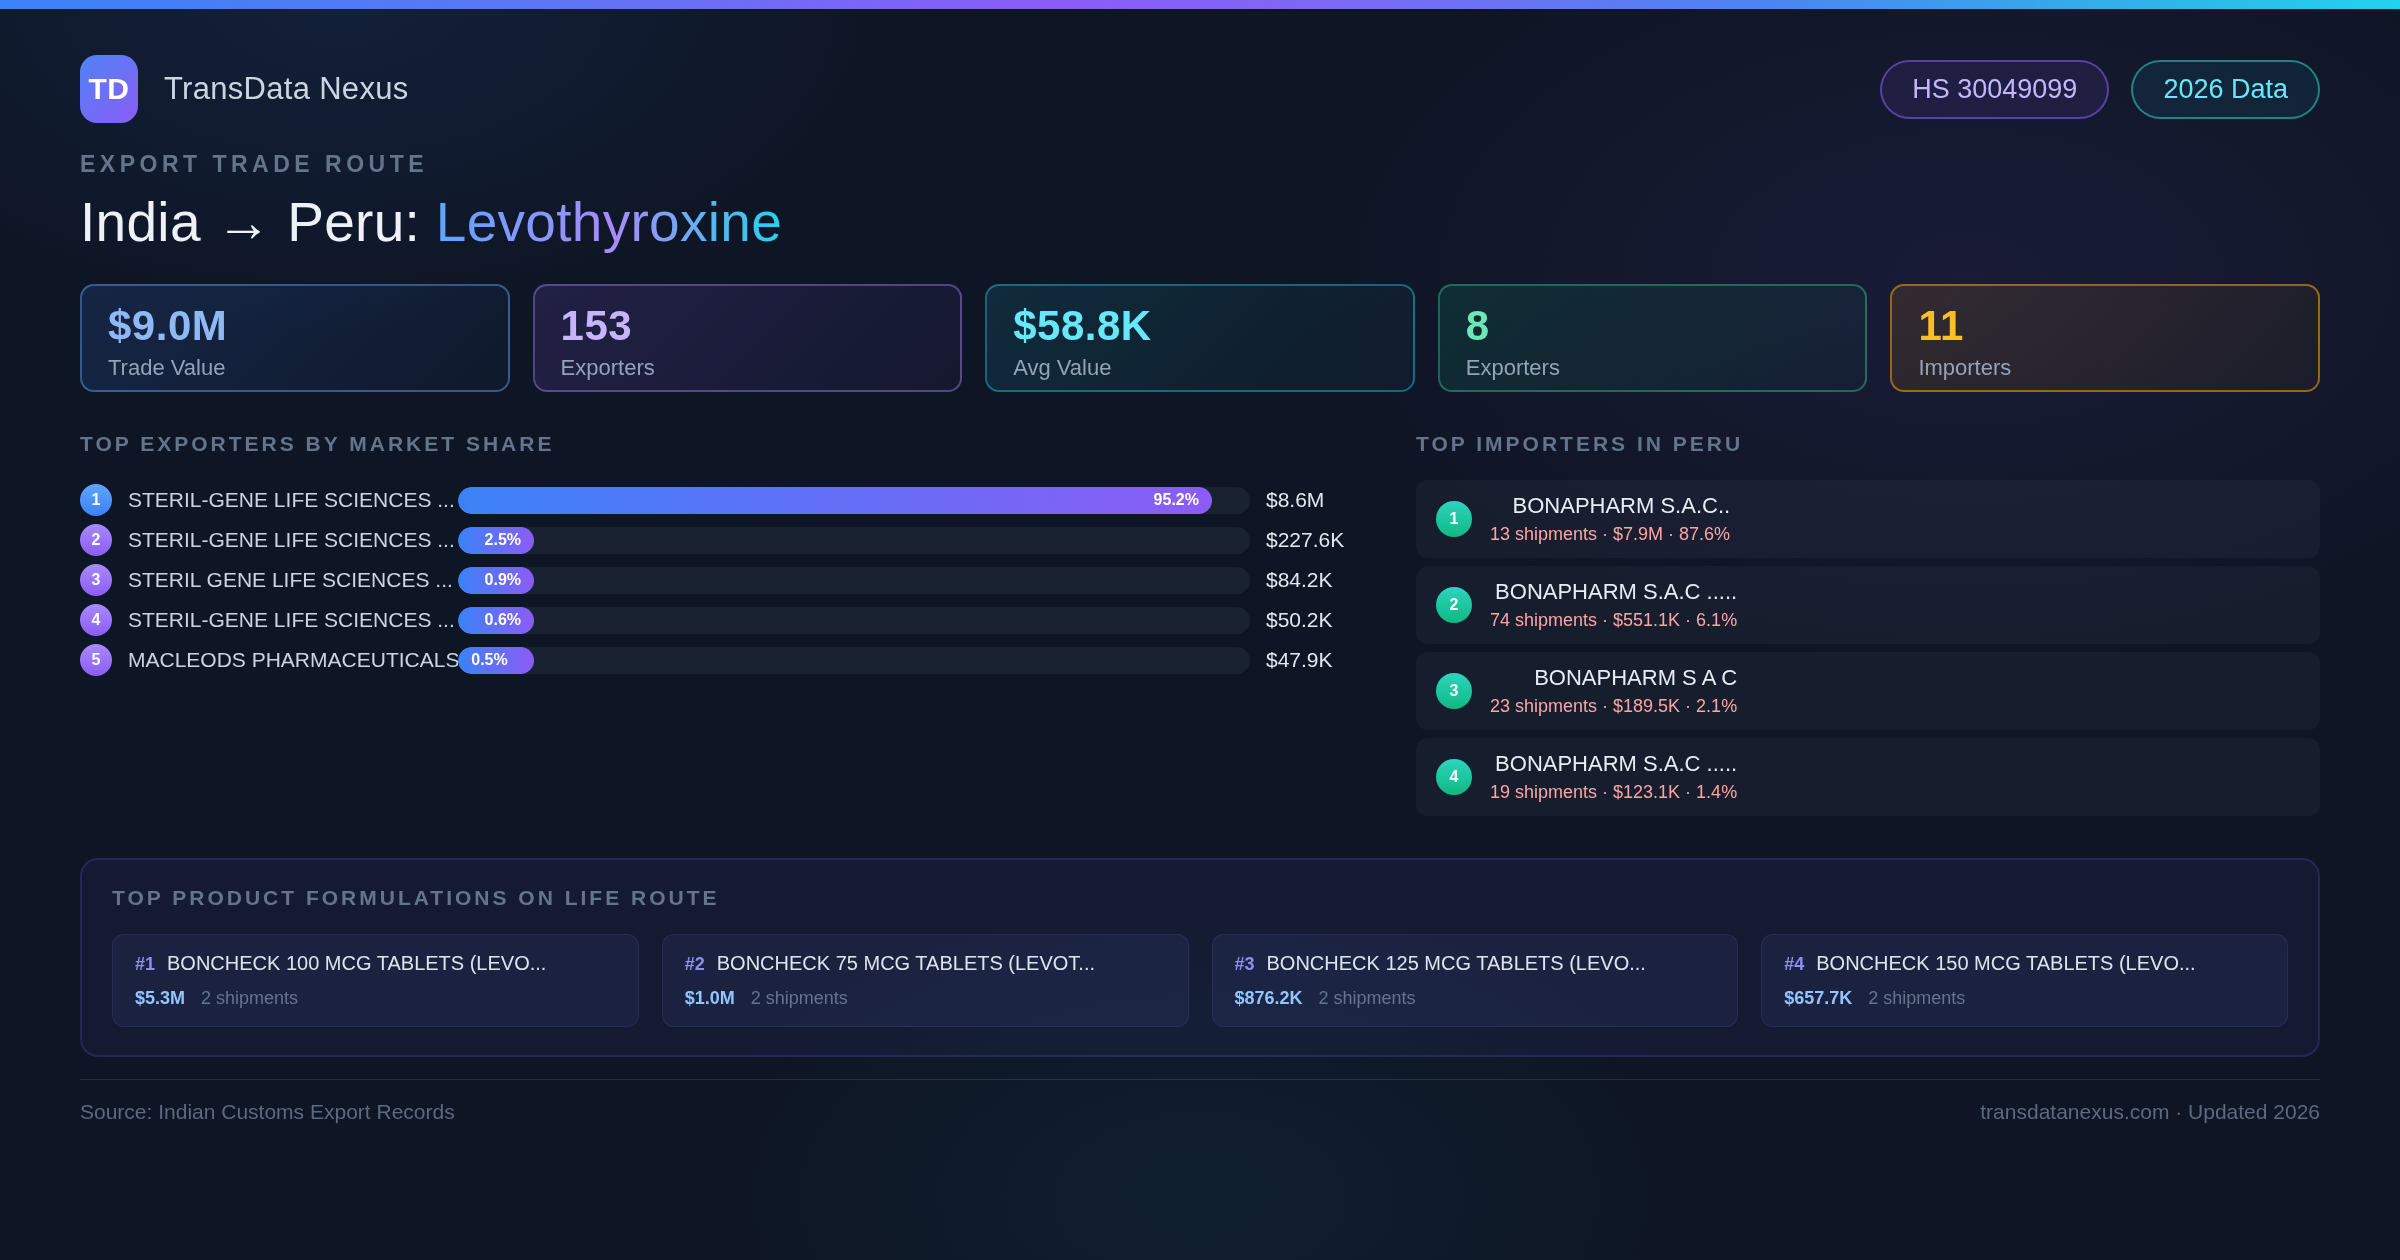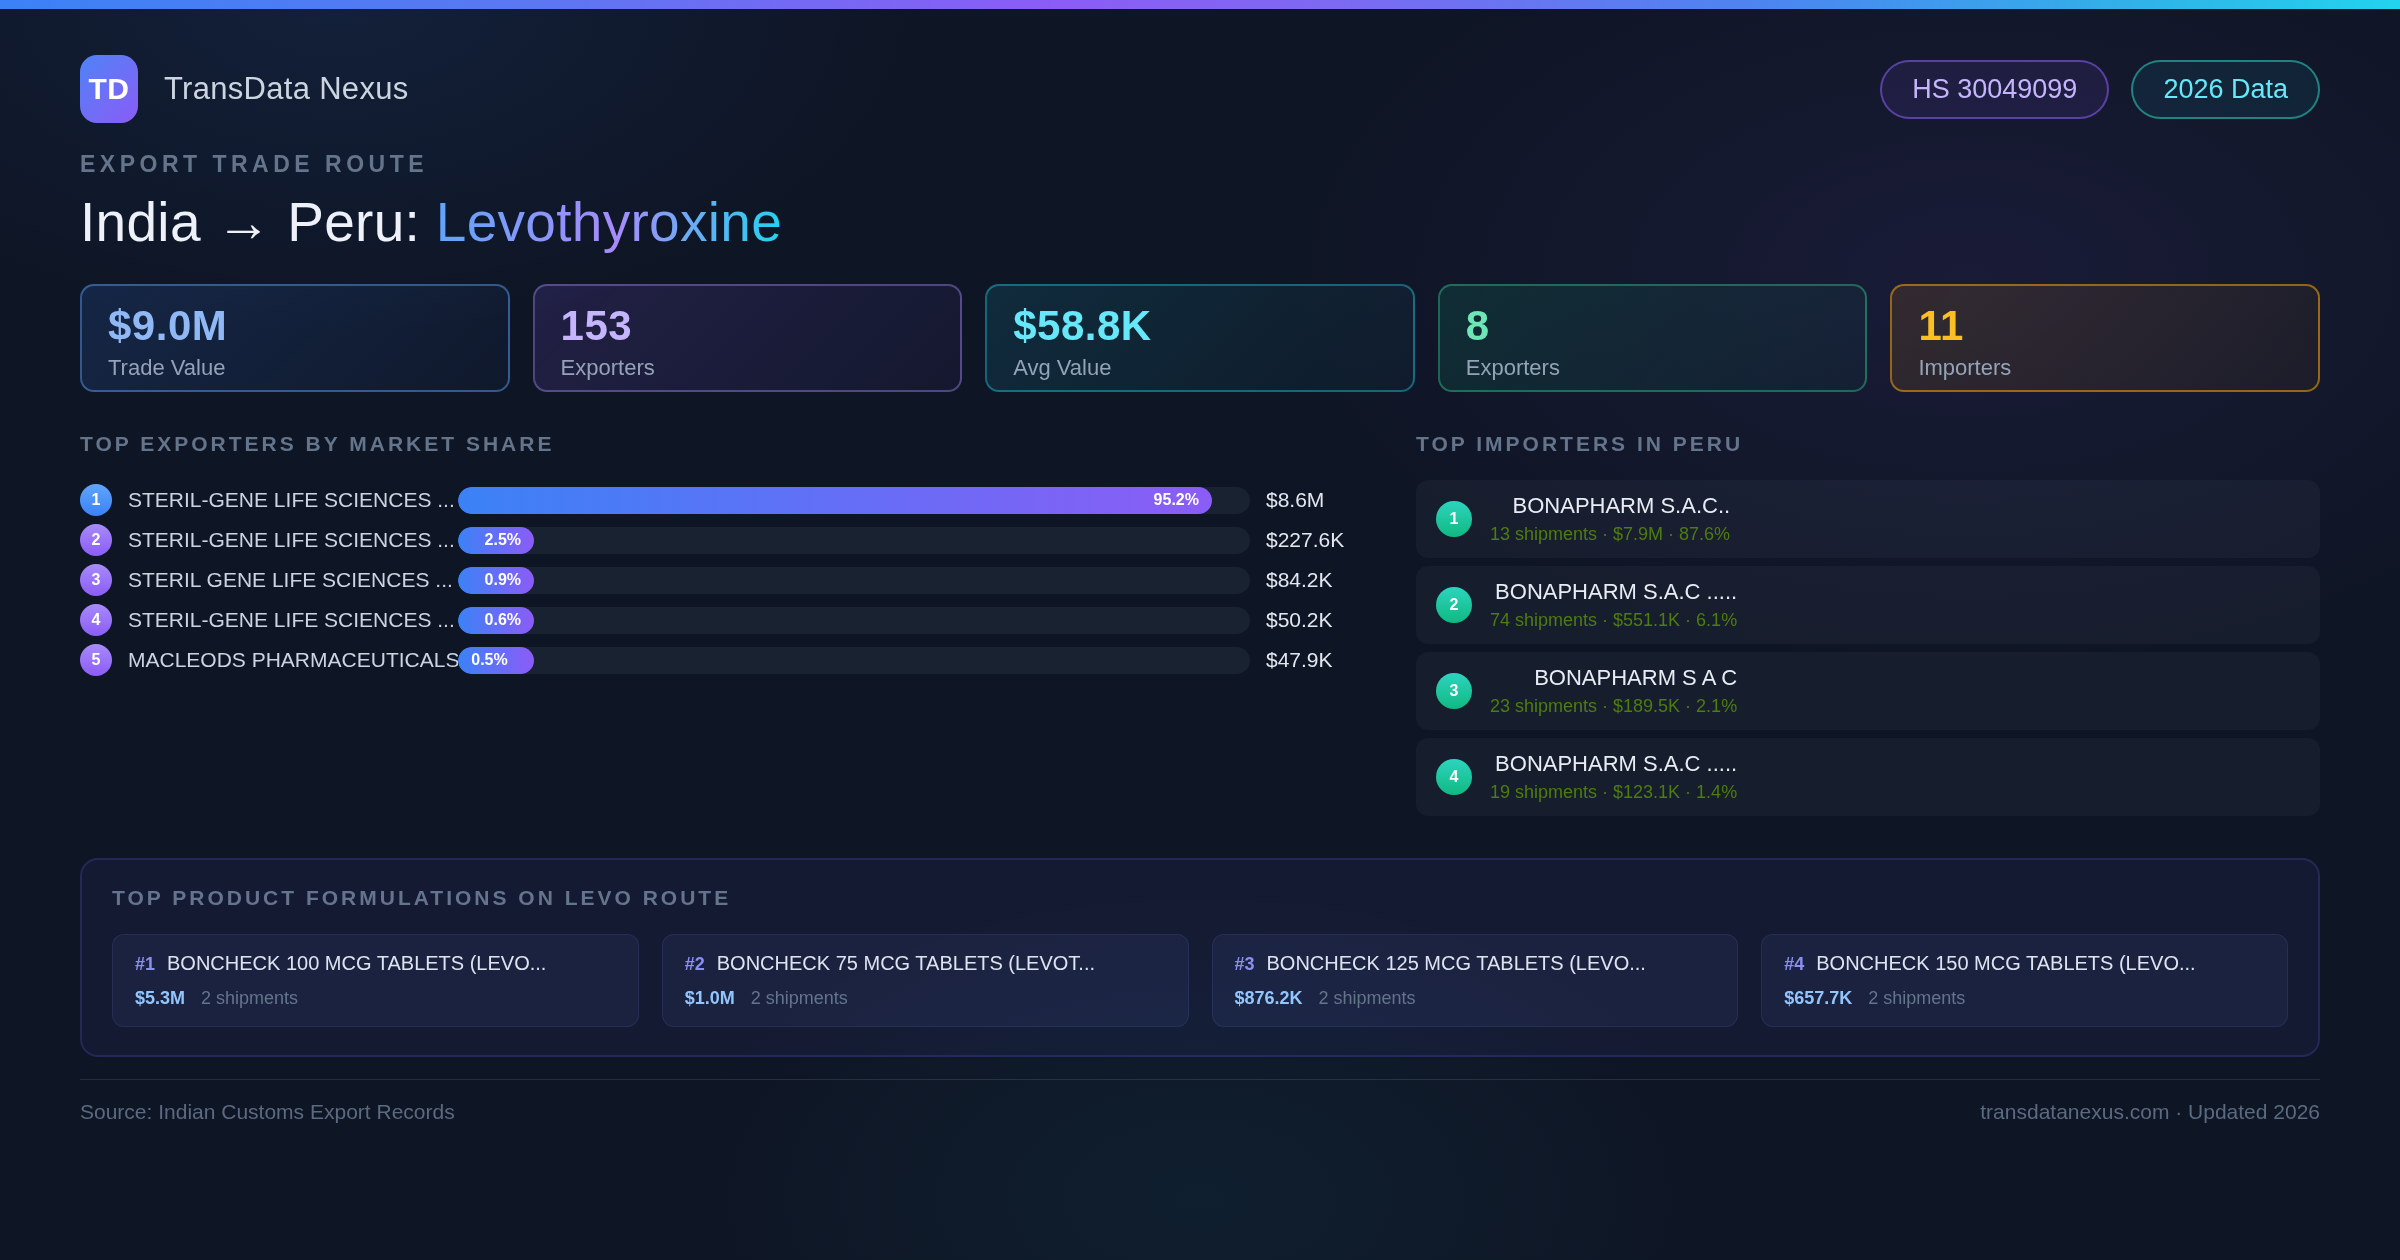--- a/index.html
+++ b/index.html
@@ -99,21 +99,21 @@
 
   
   .imp-rows { margin-top: 24px; display: flex; flex-direction: column; gap: 8px; }
   .imp-card {
     display: flex; align-items: center; gap: 18px;
     background: rgba(148,163,184,0.06); border-radius: 12px;
     padding: 13px 20px; cursor: pointer;
   }
   .rank-imp { width: 36px; height: 36px; background: linear-gradient(180deg,#2dd4bf 0%,#10b981 100%); }
   .imp-name { font-size: 22px; color: #e8edf5; text-align: right; }
-  .imp-sub { font-size: 18px; color: #4d7c0f; margin-top: 5px; }
+  .imp-sub { font-size: 18px; color: #fca5a5; margin-top: 5px; }
 
   
   .form-panel {
     margin-top: 42px; border-radius: 18px; padding: 26px 30px 28px 30px;
     background: rgba(99,102,241,0.07);
     border: 2px solid rgba(99,102,241,0.20);
   }
   .form-cards { display: flex; gap: 23px; margin-top: 24px; }
   .form-card {
     flex: 1; border-radius: 12px; padding: 17px 22px; cursor: pointer;
@@ -274,21 +274,21 @@
             <div class="imp-sub">19 shipments · $123.1K · 1.4%</div>
           </div>
         </div>
 
       </div>
     </div>
 
   </div>
 
   <div class="form-panel">
-    <div class="section-heading">TOP PRODUCT FORMULATIONS ON LEVO ROUTE</div>
+    <div class="section-heading">TOP PRODUCT FORMULATIONS ON LIFE ROUTE</div>
     <div class="form-cards">
 
       <div class="form-card">
         <div class="form-line1">
           <span class="form-rank">#1</span>
           <span class="form-name">BONCHECK 100 MCG TABLETS (LEVO...</span>
         </div>
         <div class="form-line2">
           <span class="form-value">$5.3M</span>
           <span class="form-ship">2 shipments</span>

